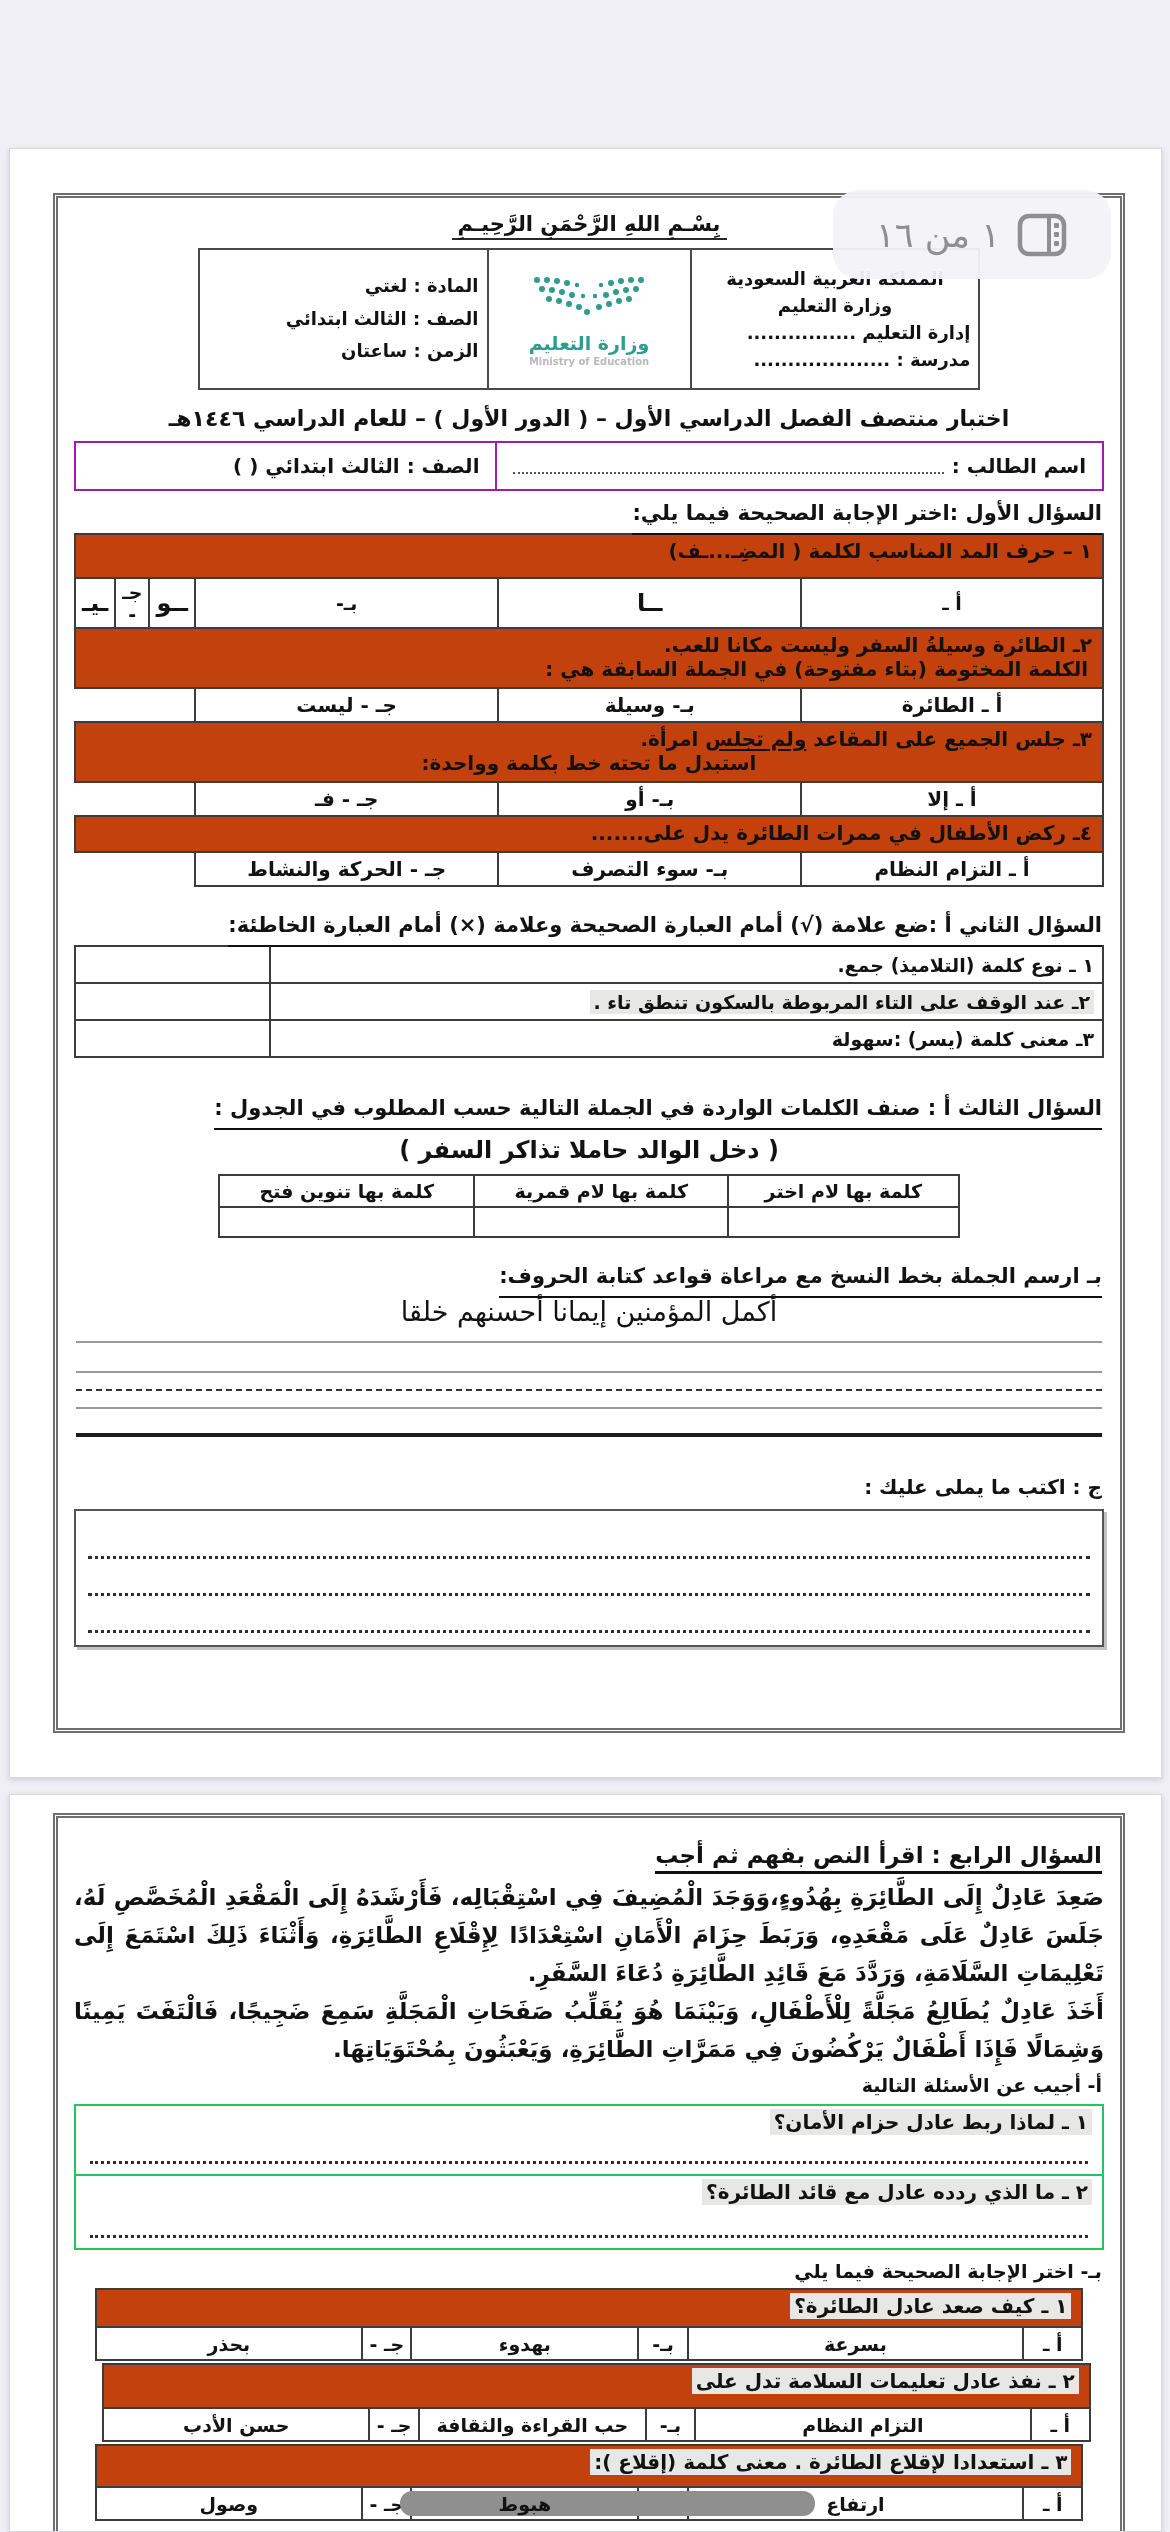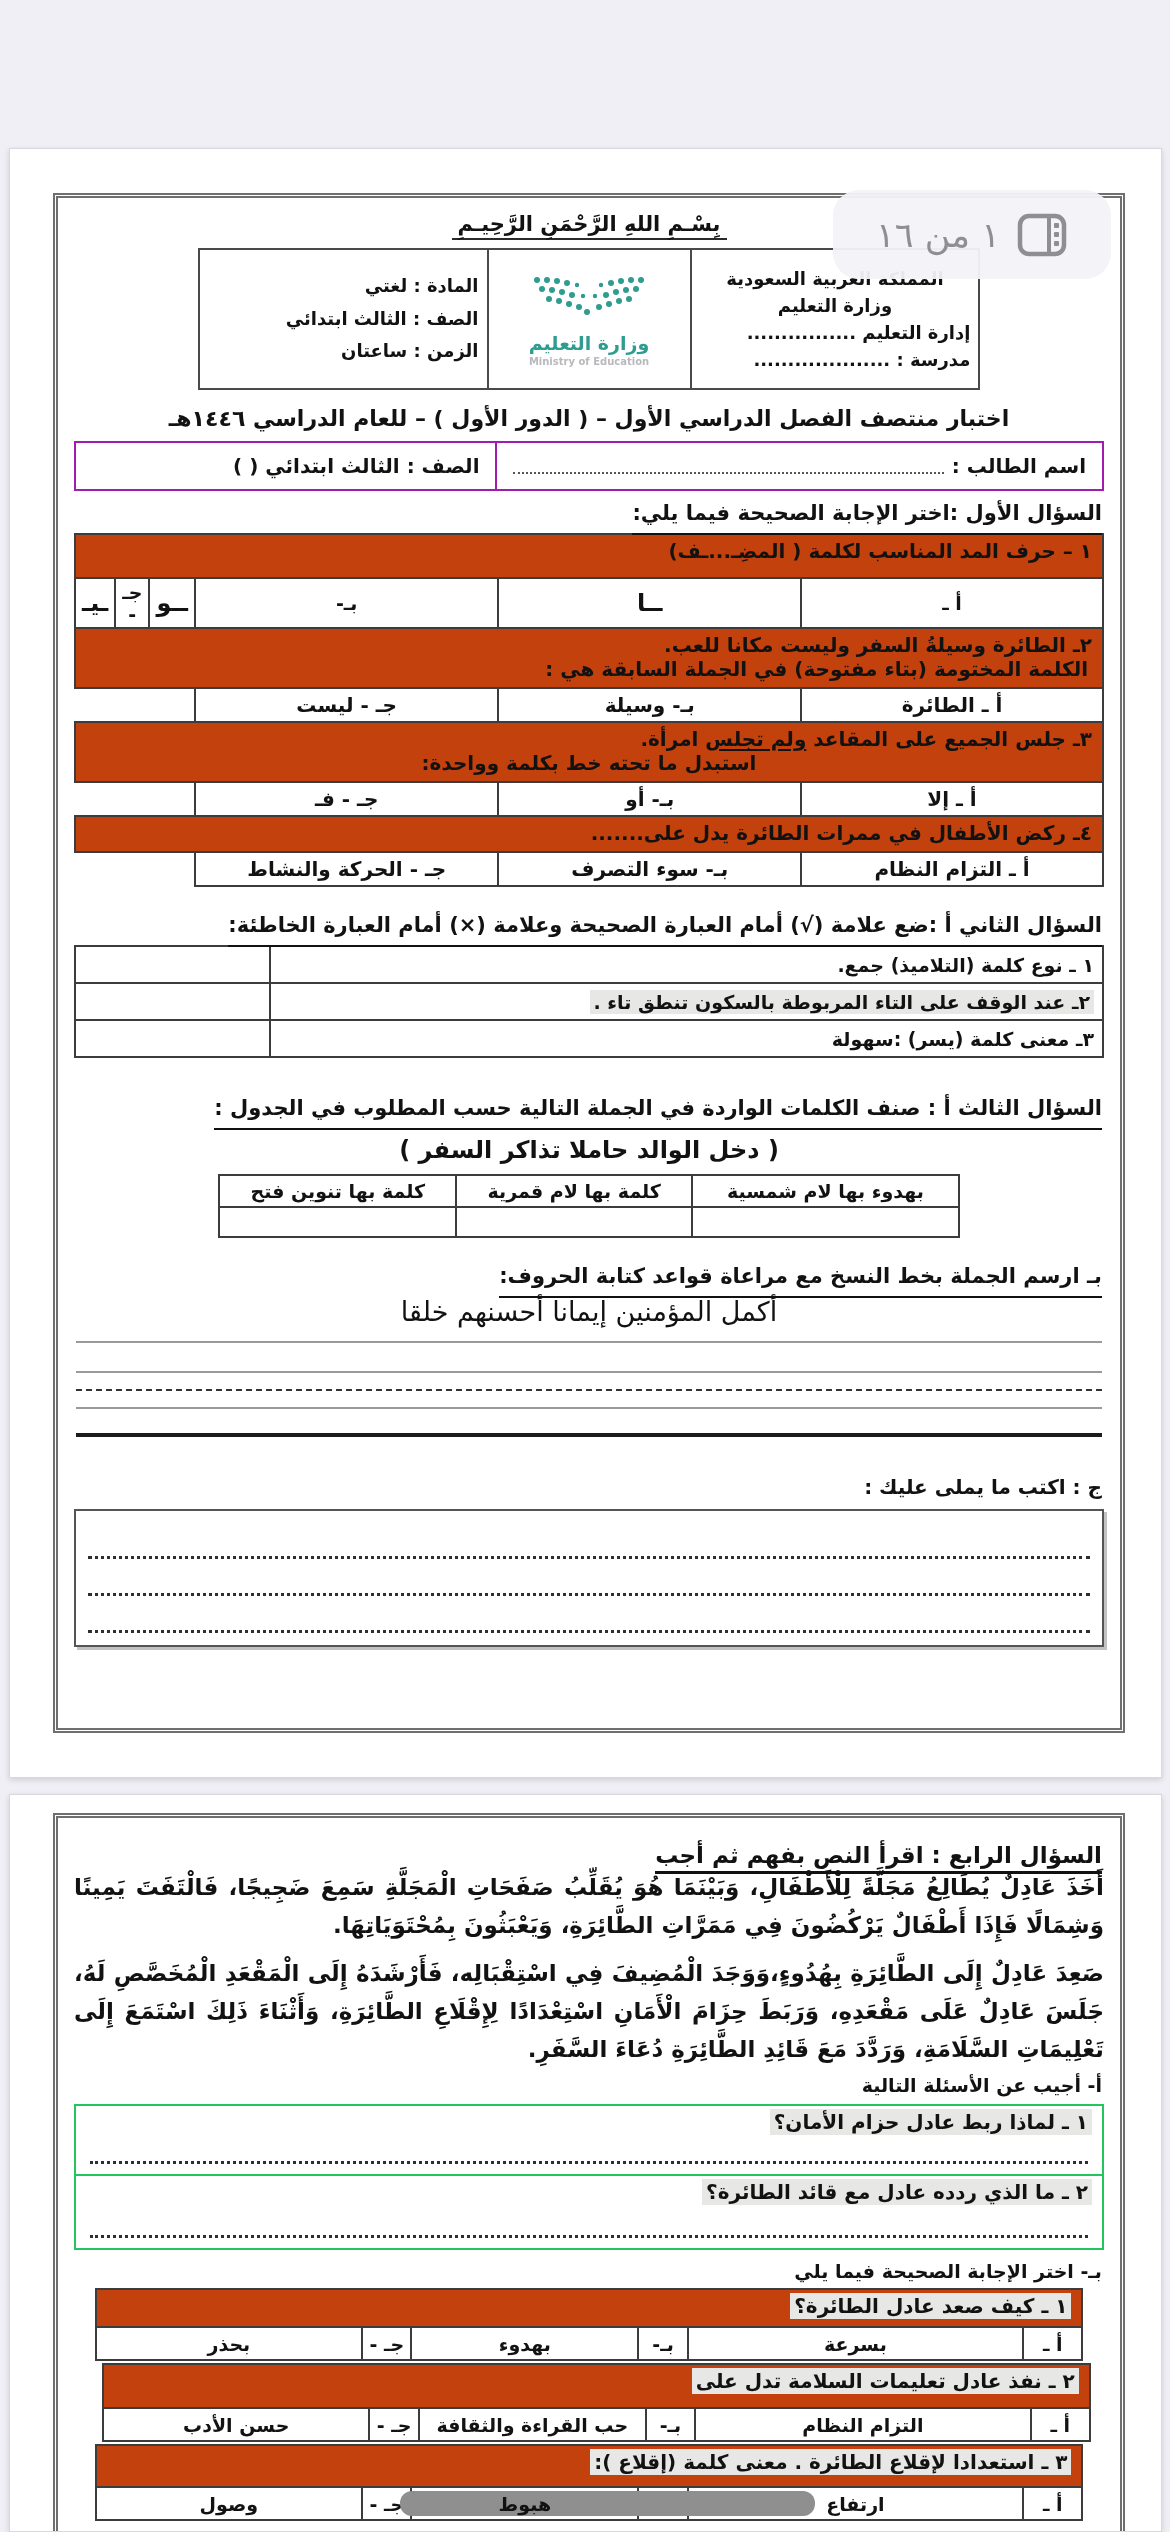--- a/index.html
+++ b/index.html
@@ -287,21 +287,21 @@
       </tbody>
         </table>
 
       <div class="sec-heading" style="margin-top:38px;"><span>السؤال الثالث أ : صنف الكلمات الواردة في الجملة التالية حسب المطلوب في الجدول :</span></div>
 
       <div class="class-sentence">( دخل الوالد حاملا تذاكر السفر )</div>
 
       <table class="class-table">
         <tbody>
             <tr class="hdr">
-          <td>بهدوء بها لام شمسية</td>
+          <td>كلمة بها لام اختر</td>
           <td>كلمة بها لام قمرية</td>
           <td>كلمة بها تنوين فتح</td>
         </tr>
         <tr class="empty">
           <td></td>
           <td></td>
           <td></td>
         </tr>
       </tbody>
         </table>
@@ -327,22 +327,22 @@
       </div>
 
     </div>
   </section>
 
   <section id="page2" class="page-card">
     <div class="doc-frame">
 
       <div class="s4-heading"><span>السؤال الرابع : اقرأ النص بفهم ثم أجب</span></div>
 
+      <p class="passage">صَعِدَ عَادِلٌ إِلَى الطَّائِرَةِ بِهُدُوءٍ،وَوَجَدَ الْمُضِيفَ فِي اسْتِقْبَالِه، فَأَرْشَدَهُ إِلَى الْمَقْعَدِ الْمُخَصَّصِ لَهُ، جَلَسَ عَادِلٌ عَلَى مَقْعَدِهِ، وَرَبَطَ حِزَامَ الْأَمَانِ اسْتِعْدَادًا لِإِقْلَاعِ الطَّائِرَةِ، وَأَثْنَاءَ ذَلِكَ اسْتَمَعَ إِلَى تَعْلِيمَاتِ السَّلَامَةِ، وَرَدَّدَ مَعَ قَائِدِ الطَّائِرَةِ دُعَاءَ السَّفَرِ.</p>
       <p class="passage p2">أَخَذَ عَادِلٌ يُطَالِعُ مَجَلَّةً لِلْأَطْفَالِ، وَبَيْنَمَا هُوَ يُقَلِّبُ صَفَحَاتِ الْمَجَلَّةِ سَمِعَ ضَجِيجًا، فَالْتَفَتَ يَمِينًا وَشِمَالًا فَإِذَا أَطْفَالٌ يَرْكُضُونَ فِي مَمَرَّاتِ الطَّائِرَةِ، وَيَعْبَثُونَ بِمُحْتَوَيَاتِهَا.</p>
-      <p class="passage">صَعِدَ عَادِلٌ إِلَى الطَّائِرَةِ بِهُدُوءٍ،وَوَجَدَ الْمُضِيفَ فِي اسْتِقْبَالِه، فَأَرْشَدَهُ إِلَى الْمَقْعَدِ الْمُخَصَّصِ لَهُ، جَلَسَ عَادِلٌ عَلَى مَقْعَدِهِ، وَرَبَطَ حِزَامَ الْأَمَانِ اسْتِعْدَادًا لِإِقْلَاعِ الطَّائِرَةِ، وَأَثْنَاءَ ذَلِكَ اسْتَمَعَ إِلَى تَعْلِيمَاتِ السَّلَامَةِ، وَرَدَّدَ مَعَ قَائِدِ الطَّائِرَةِ دُعَاءَ السَّفَرِ.</p>
 
       <div class="sub-heading">أ- أجيب عن الأسئلة التالية</div>
 
       <div class="ans-box">
         <div class="ans-q"><span class="hl">١ ـ لماذا ربط عادل حزام الأمان؟</span></div>
         <div class="dotline2"></div>
       </div>
 
       <div class="ans-box second">
         <div class="ans-q"><span class="hl">٢ ـ ما الذي ردده عادل مع قائد الطائرة؟</span></div>

